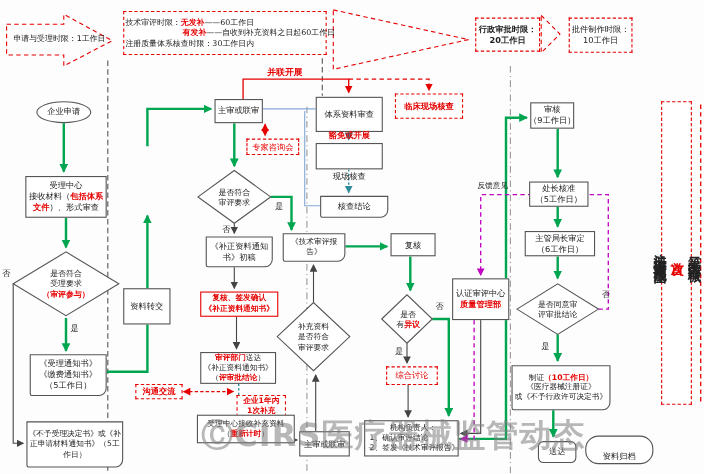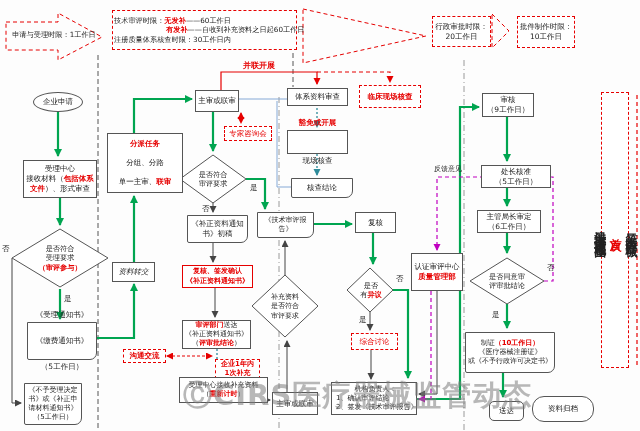--- a/index.html
+++ b/index.html
@@ -135,21 +135,21 @@
     <span>技术审评时限：</span><span class="rt">无发补</span><span>——60工作日</span>
   </div>
   <div class="t2line indent">
     <span class="rt">有发补</span><span>——自收到补充资料之日起60工作日</span>
   </div>
   <div class="t2line">
     <span>注册质量体系核查时限：30工作日内</span>
   </div>
 </div>
 
-<div class="nd rdash" style="left:432px;top:16px;width:59px;height:31px;">
+<div class="nd rdash" style="left:432px;top:16px;width:59px;height:31px;font-weight:bold;">
   <span class="ln">行政审批时限：</span>
   <span class="ln">20工作日</span>
 </div>
 
 <div class="nd rdash" style="left:517px;top:16px;width:58px;height:32px;">
   <span class="ln">批件制作时限：</span>
   <span class="ln">10工作日</span>
 </div>
 
 <div class="nd oval" style="left:33px;top:92px;width:50px;height:20px;">
@@ -160,39 +160,34 @@
   <div class="ln">受理中心</div>
   <div><span>接收材料（</span><span class="rt">包括体系文件</span><span>）、形式审查</span></div>
 </div>
 
 <div class="nd plain" style="left:26px;top:238px;width:68px;height:40px;font-size:7.2px;">
   <div class="ln">是否符合</div>
   <div class="ln">受理要求</div>
   <div class="ln rt">（审评参与）</div>
 </div>
 
-<div class="nd doc" style="left:27px;top:322px;width:70px;height:38px;gap:16px;">
+<div class="nd doc" style="left:27px;top:322px;width:70px;height:38px;">
   <div class="ln">《受理通知书》</div>
   <div class="ln">《缴费通知书》</div>
   <div class="ln">（5工作日）</div>
 </div>
 
-<div class="nd doc" style="left:24px;top:383px;width:58px;height:42px;font-size:7px;">
+<div class="nd doc" style="left:24px;top:383px;width:88px;height:42px;font-size:7px;">
   <span>《不予受理决定书》或《补正申请材料通知书》（5工作日）</span>
 </div>
 
-<div class="nd" style="left:112px;top:262px;width:43px;height:20px;font-style:italic;">
+<div class="nd" style="left:112px;top:262px;width:43px;height:33px;">
   <span>资料转交</span>
 </div>
 
-<div class="nd" style="left:107px;top:133px;width:76px;height:60px;justify-content:space-around;">
-  <div class="ln rt">分派任务</div>
-  <div class="ln">分组、分路</div>
-  <div class="ln"><span>单一主审、</span><span class="rt">联审</span></div>
-</div>
 
 <div class="nd" style="left:195px;top:90px;width:44px;height:22px;">
   <span>主审或联审</span>
 </div>
 
 <div class="nd rdash" style="left:224px;top:126px;width:48px;height:15px;">
   <span class="rt" style="font-weight:normal;">专家咨询会</span>
 </div>
 
 <div class="nd plain" style="left:186px;top:164px;width:54px;height:30px;font-size:7.2px;">
@@ -236,21 +231,21 @@
 <div class="nd plain" style="left:258px;top:290px;width:54px;height:34px;font-size:7px;">
   <div class="ln">补充资料</div>
   <div class="ln">是否符合</div>
   <div class="ln">审评要求</div>
 </div>
 
 <div class="nd doc" style="left:257px;top:212px;width:57px;height:26px;font-size:7px;">
   <span>《技术审评报告》</span>
 </div>
 
-<div class="nd" style="left:287px;top:88px;width:61px;height:18px;">
+<div class="nd" style="left:287px;top:88px;width:61px;height:32px;">
   <span>体系资料审查</span>
 </div>
 
 <div class="nd rdash" style="left:359px;top:85px;width:62px;height:23px;">
   <span class="rt">临床现场核查</span>
 </div>
 
 <div class="nd" style="left:287px;top:130px;width:61px;height:24px;gap:28px;">
   <div class="ln rt">豁免或开展</div>
   <div class="ln">现场核查</div>
@@ -276,26 +271,26 @@
 <div class="nd" style="left:331px;top:382px;width:86px;height:33px;font-size:7px;align-items:flex-start;padding-left:4px;">
   <div class="ln" style="align-self:center;">机构负责人：</div>
   <div class="ln">1、确认审评结论</div>
   <div class="ln">2、签发《技术审评报告》</div>
 </div>
 
 <div class="nd" style="left:411px;top:253px;width:52px;height:38px;">
   <div><span>认证审评中心</span><span class="rt">质量管理部</span></div>
 </div>
 
-<div class="nd" style="left:482px;top:93px;width:52px;height:24px;">
+<div class="nd" style="left:482px;top:93px;width:40px;height:24px;">
   <div class="ln">审核</div>
   <div class="ln">（9工作日）</div>
 </div>
 
-<div class="nd" style="left:481px;top:165px;width:70px;height:23px;">
+<div class="nd" style="left:481px;top:165px;width:54px;height:23px;">
   <div class="ln">处长核准</div>
   <div class="ln">（5工作日）</div>
 </div>
 
 <div class="nd" style="left:477px;top:210px;width:64px;height:23px;">
   <div class="ln">主管局长审定</div>
   <div class="ln">（6工作日）</div>
 </div>
 
 <div class="nd plain" style="left:470px;top:268px;width:74px;height:26px;font-size:7.2px;">
@@ -306,21 +301,21 @@
 <div class="nd doc" style="left:465px;top:332px;width:90px;height:41px;font-size:7px;">
   <div class="ln"><span>制证</span><span class="rt">（10工作日）</span></div>
   <div class="ln">《医疗器械注册证》</div>
   <div class="ln">或《不予行政许可决定书》</div>
 </div>
 
 <div class="nd round" style="left:489px;top:401px;width:35px;height:20px;">
   <span>送达</span>
 </div>
 
-<div class="nd stadium" style="left:532px;top:396px;width:62px;height:26px;">
+<div class="nd stadium" style="left:532px;top:396px;width:62px;height:26px;justify-content:flex-end;">
   <span>资料归档</span>
 </div>
 
 <div class="nd rdash vtitle" style="left:601px;top:92px;width:28px;height:276px;">
   <span>第二类医疗器械</span>
       <span class="rt">首次</span>
       <span>注册审评审批流程图</span>
 </div>
 
 <div class="lbl" style="left:2px;top:245px;">否</div>

